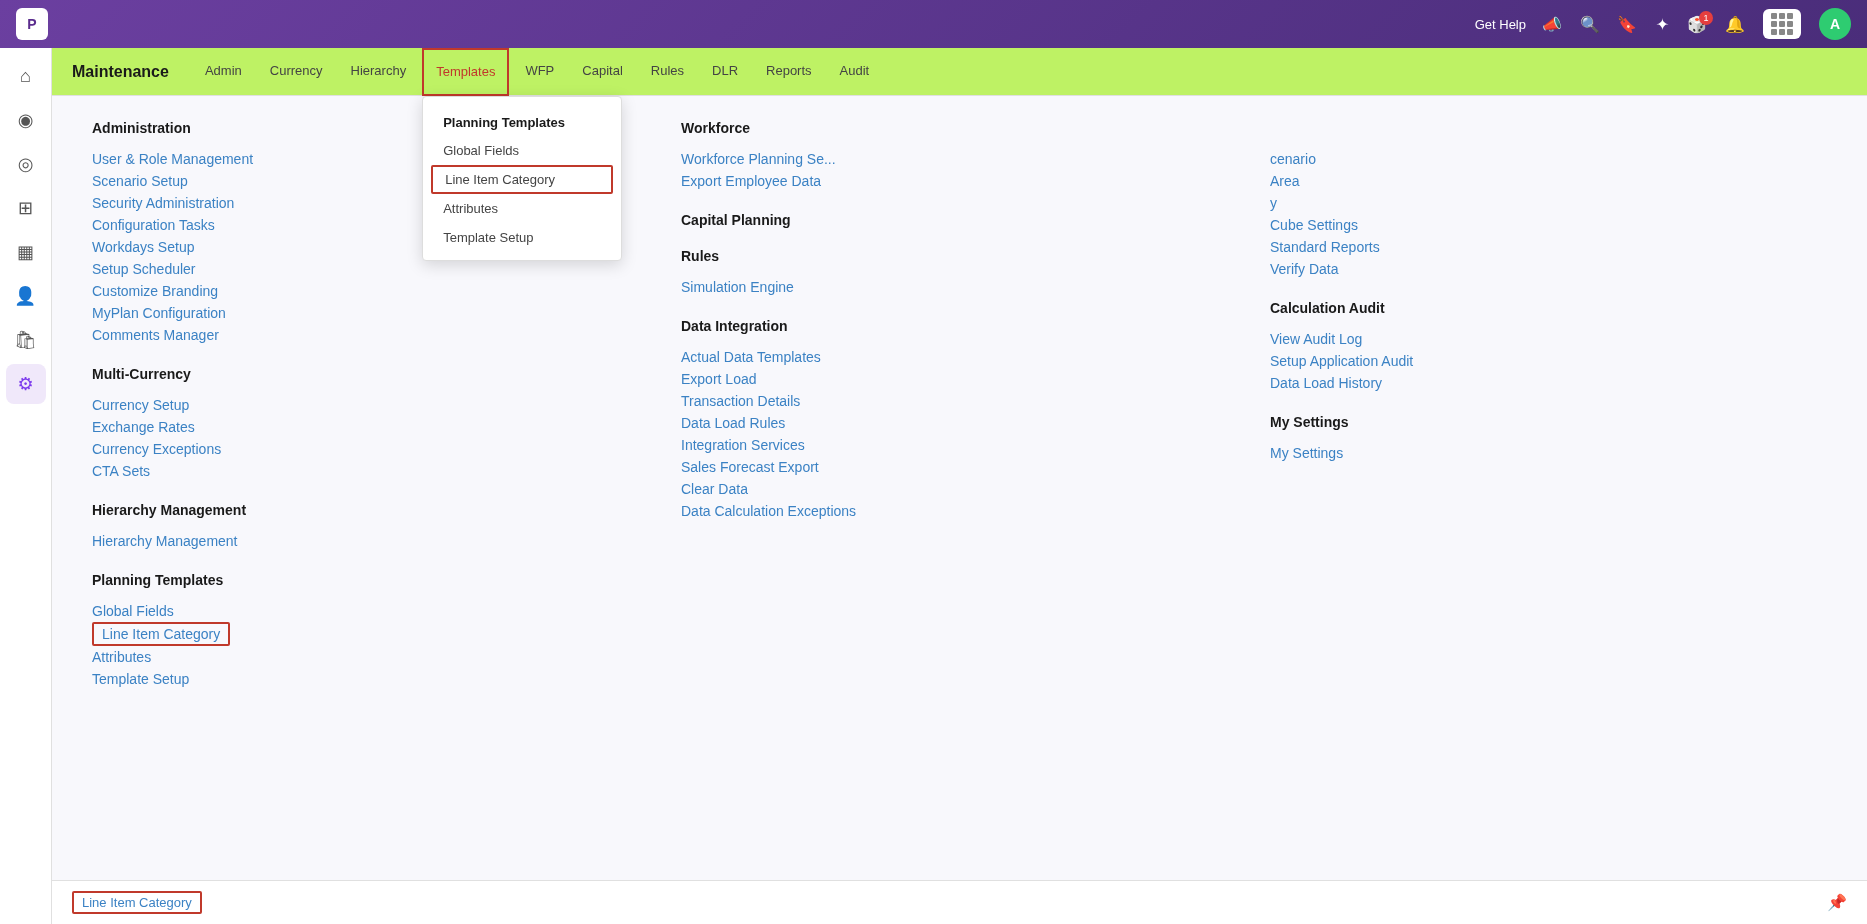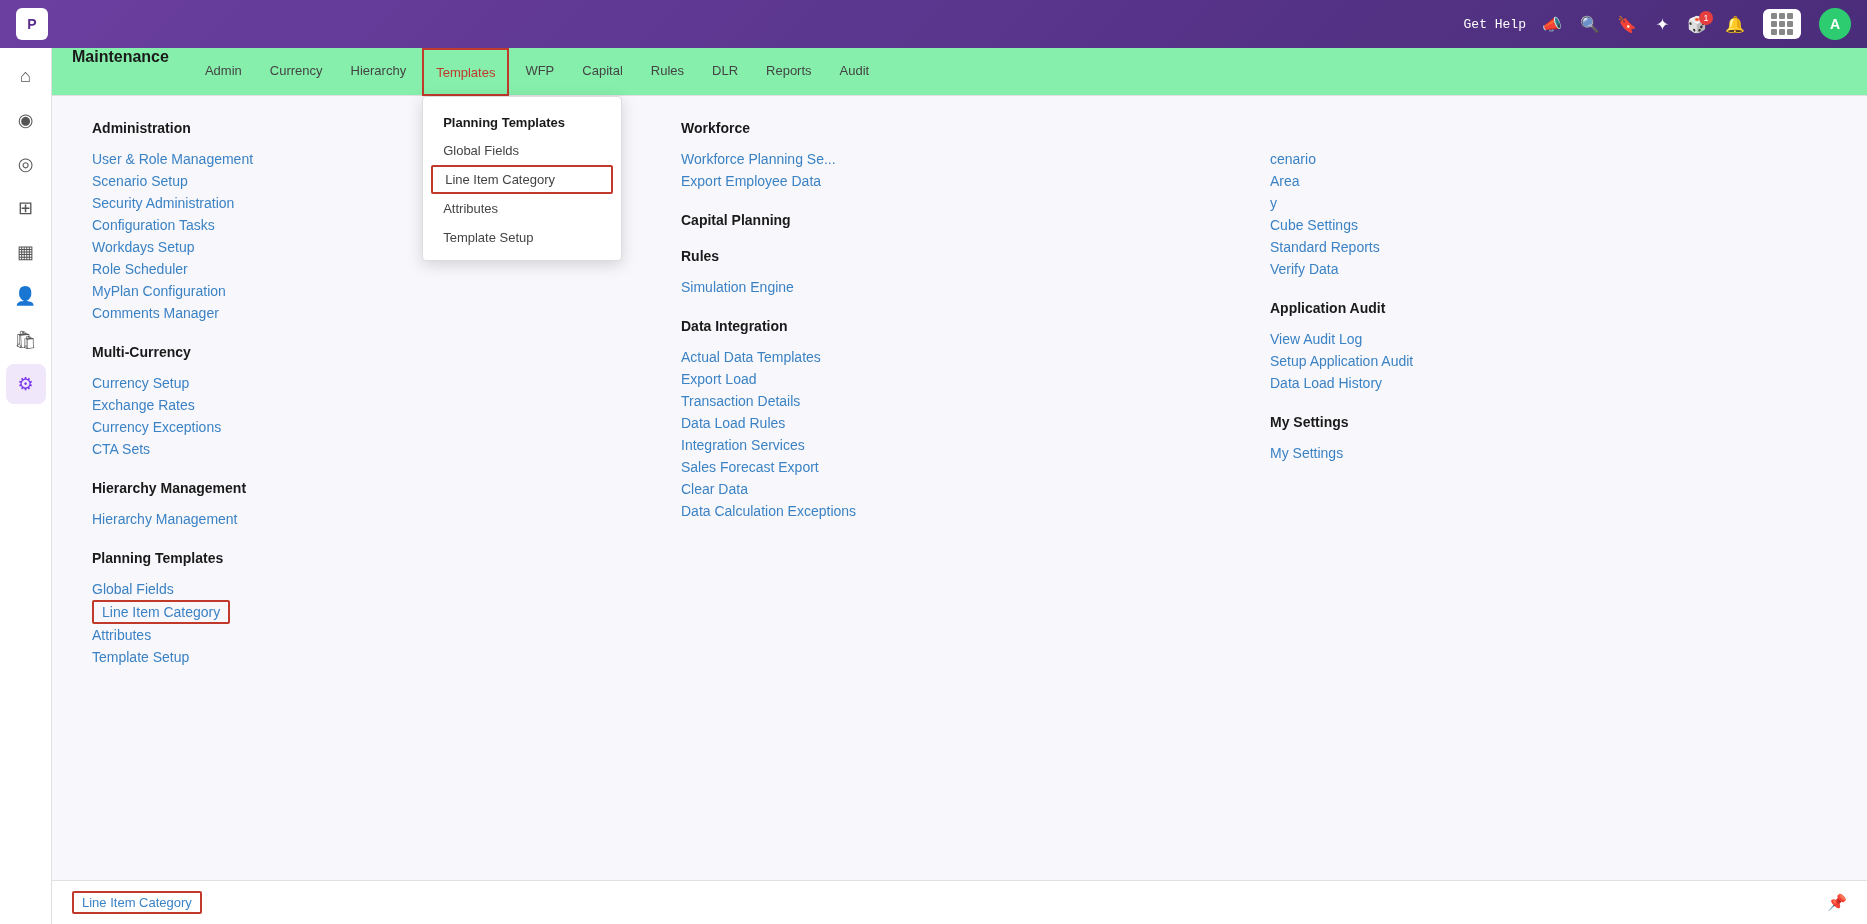--- a/index.html
+++ b/index.html
@@ -19,21 +19,21 @@
     .top-bar-logo {
       width: 32px; height: 32px;
       background: white;
       border-radius: 6px;
       display: flex; align-items: center; justify-content: center;
       font-weight: bold; color: #5b2d8e; font-size: 14px;
     }
     .top-bar-spacer { flex: 1; }
     .top-bar-get-help {
       color: white; font-size: 13px; cursor: pointer;
-      display: flex; align-items: center; gap: 4px; font-family: Liberation Mono, monospace;
+      display: flex; align-items: center; gap: 4px;
     }
     .top-bar-icons {
       display: flex; align-items: center; gap: 18px;
     }
     .top-bar-icon {
       color: white; font-size: 16px; cursor: pointer; position: relative;
     }
     .top-bar-icon .badge {
       position: absolute; top: -4px; right: -6px;
       background: #e53e3e; color: white; font-size: 9px;
@@ -85,23 +85,24 @@
     
     .content-area {
       flex: 1;
       display: flex;
       flex-direction: column;
       overflow: hidden;
     }
 
     
     .nav-bar {
-      background: #86efac;
+      background: #bef264;
       border-bottom: 1px solid #e0e0e0;
       display: flex;
+      align-items: center;
       padding: 0 20px;
       height: 48px;
       gap: 4px;
     }
     .nav-title {
       font-weight: 700; font-size: 16px; color: #1a1a1a;
       margin-right: 20px;
     }
     .nav-item {
       padding: 0 12px;
@@ -288,21 +289,22 @@
 
     <div class="page-content">
 
       <div class="col">
         <div class="section-title">Administration</div>
         <a class="link-item">User &amp; Role Management</a>
         <a class="link-item">Scenario Setup</a>
         <a class="link-item">Security Administration</a>
         <a class="link-item">Configuration Tasks</a>
         <a class="link-item">Workdays Setup</a>
-        <a class="link-item">Role Scheduler</a>
+        <a class="link-item">Setup Scheduler</a>
+        <a class="link-item">Customize Branding</a>
         <a class="link-item">MyPlan Configuration</a>
         <a class="link-item">Comments Manager</a>
 
         <div class="section-title">Multi-Currency</div>
         <a class="link-item">Currency Setup</a>
         <a class="link-item">Exchange Rates</a>
         <a class="link-item">Currency Exceptions</a>
         <a class="link-item">CTA Sets</a>
 
         <div class="section-title">Hierarchy Management</div>
@@ -338,21 +340,21 @@
 
       <div class="col">
         <div class="section-title" style="color: transparent;">ition</div>
         <a class="link-item">cenario</a>
         <a class="link-item">Area</a>
         <a class="link-item">y</a>
         <a class="link-item">Cube Settings</a>
         <a class="link-item">Standard Reports</a>
         <a class="link-item">Verify Data</a>
 
-        <div class="section-title">Application Audit</div>
+        <div class="section-title">Calculation Audit</div>
         <a class="link-item">View Audit Log</a>
         <a class="link-item">Setup Application Audit</a>
         <a class="link-item">Data Load History</a>
 
         <div class="section-title">My Settings</div>
         <a class="link-item">My Settings</a>
       </div>
 
     </div>
 

